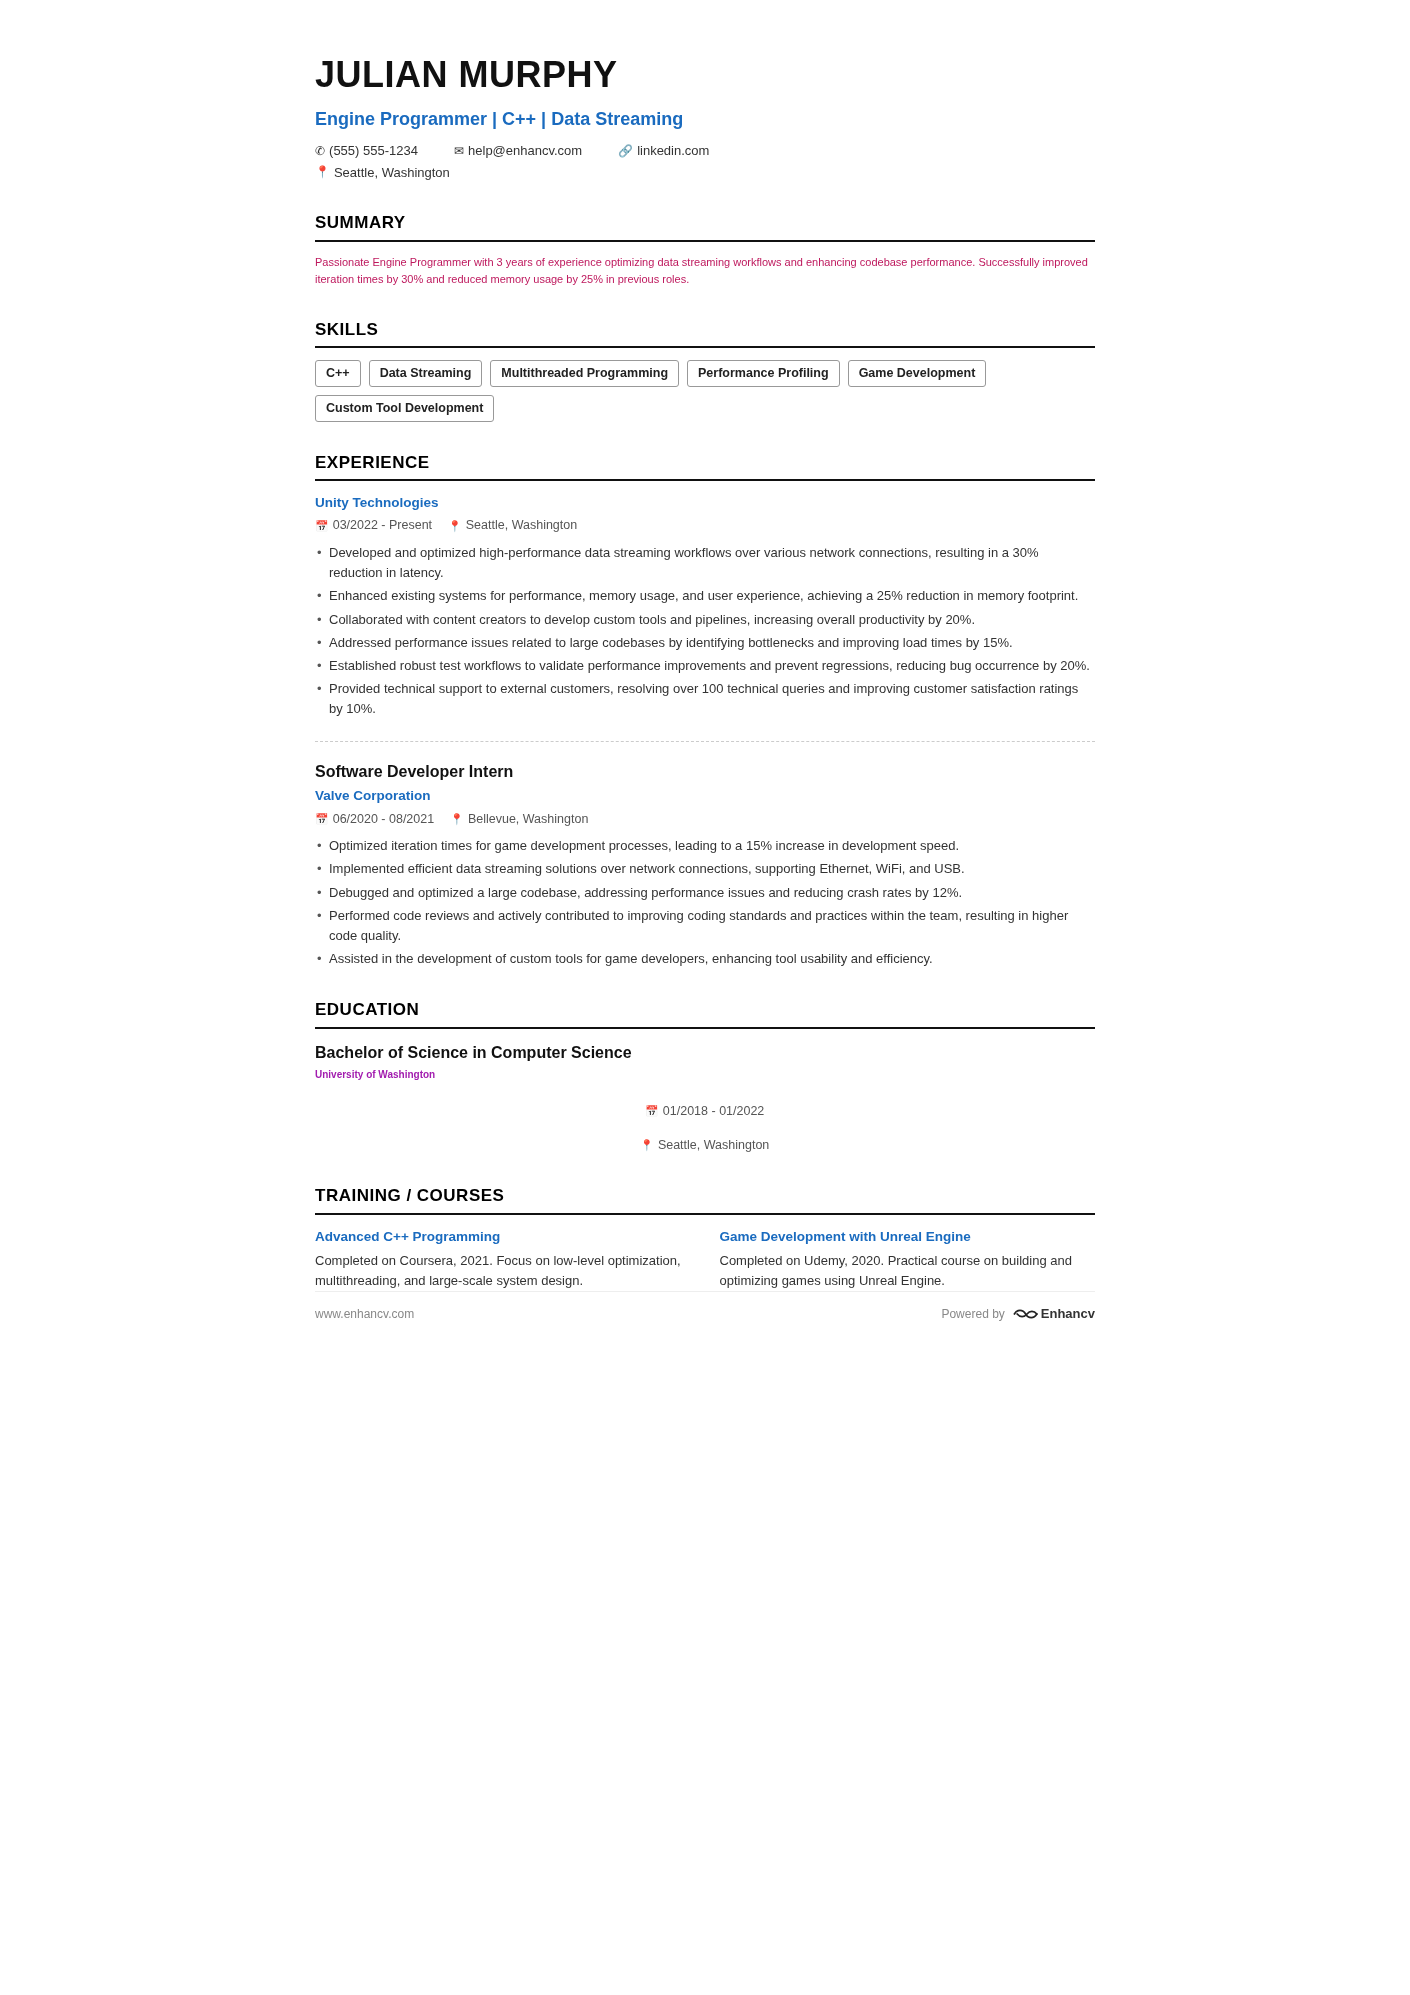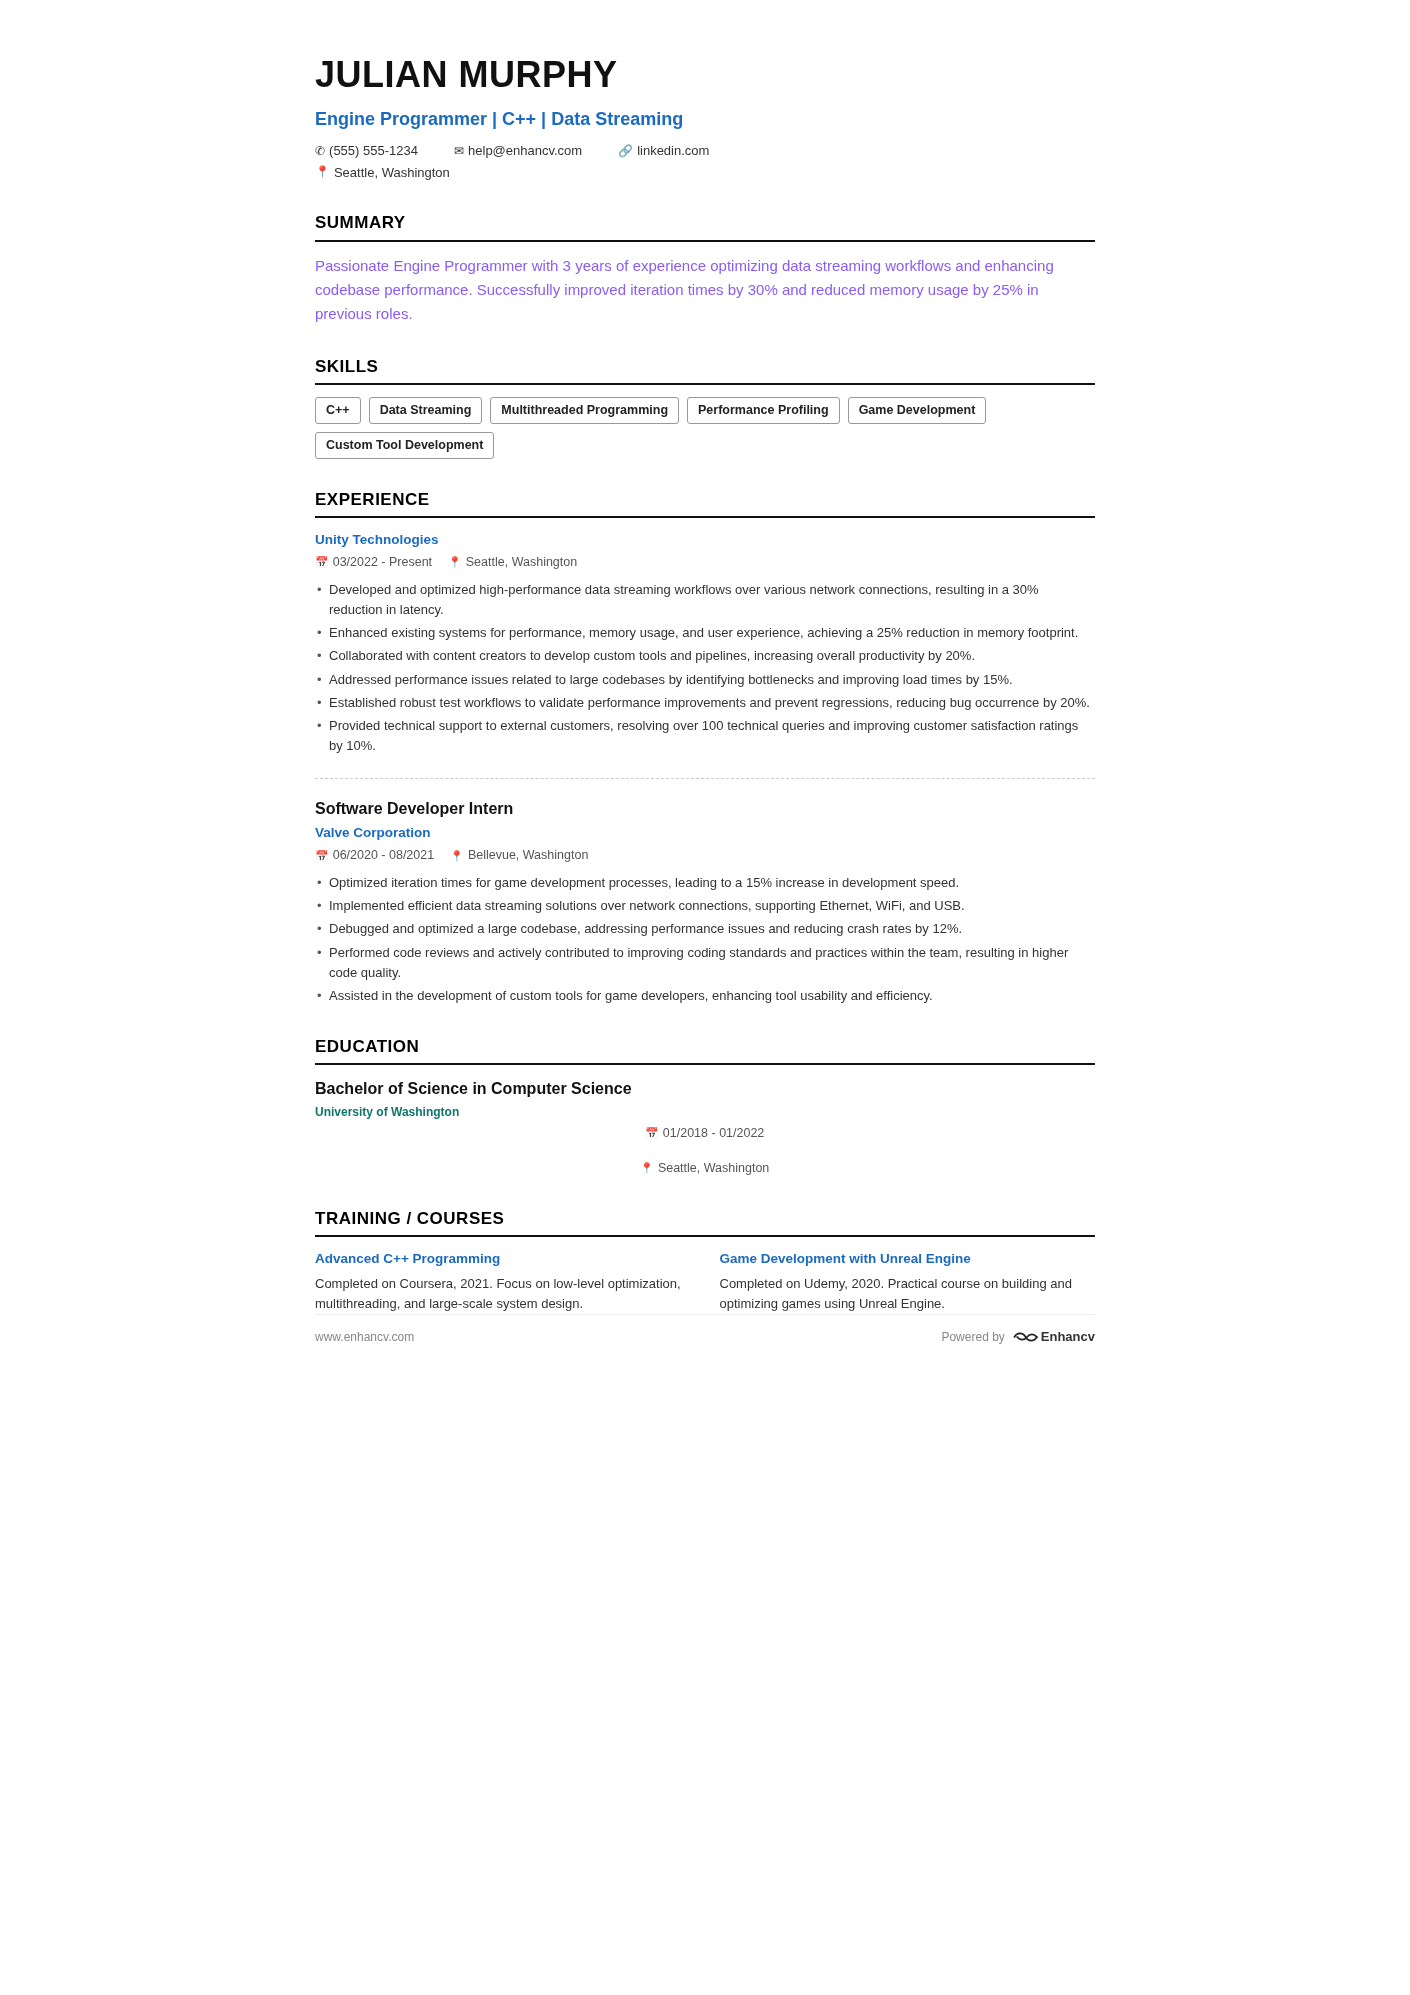--- a/index.html
+++ b/index.html
@@ -59,22 +59,22 @@
       font-size: 17px;
       font-weight: 900;
       letter-spacing: 0.5px;
       color: #000000;
       text-transform: uppercase;
       border-bottom: 2px solid #111;
       padding-bottom: 4px;
       margin-bottom: 12px;
     }
     .summary-text {
-      font-size: 15px;
-      color: #8b5cf6;
+      font-size: 11px;
+      color: #be185d;
       line-height: 1.6;
     }
     .skills-container {
       display: flex;
       flex-wrap: wrap;
       gap: 8px;
     }
     .skill-tag {
       border: 1.5px solid #999;
       border-radius: 3px;
@@ -137,24 +137,24 @@
     .education-item {
       margin-bottom: 10px;
     }
     .edu-degree {
       font-size: 16px;
       font-weight: 700;
       color: #111;
       margin-bottom: 2px;
     }
     .edu-school {
-      font-size: 12px;
-      font-weight: 700;
-      color: #0f766e;
-      margin-bottom: 3px;
+      font-size: 10px;
+      font-weight: 700;
+      color: #a21caf;
+      margin-bottom: 20px;
     }
     .edu-meta {
       font-size: 12.5px;
       color: #555;
       display: flex;
       align-items: center;
       gap: 16px;
       flex-direction: column;
     }
     .training-grid {

